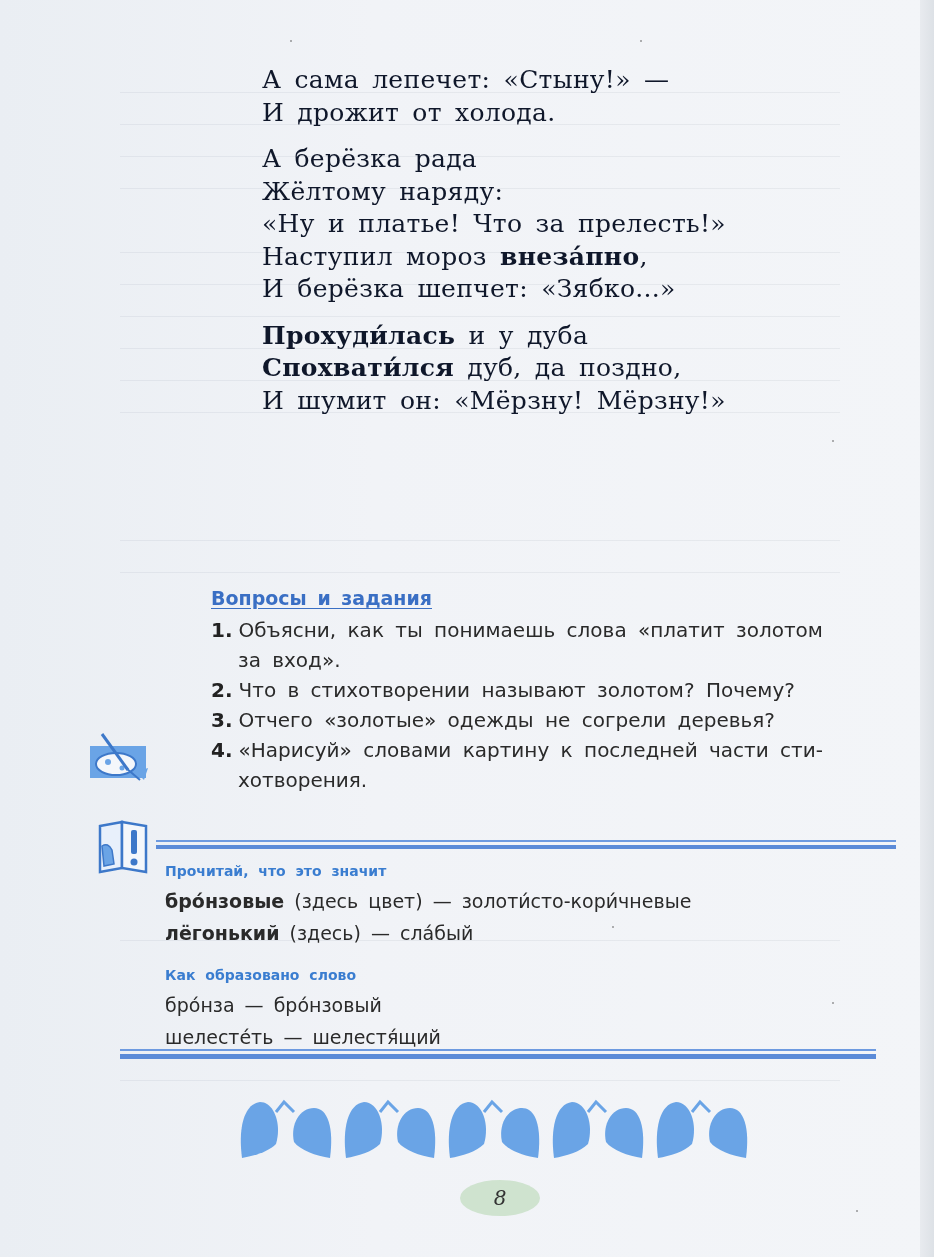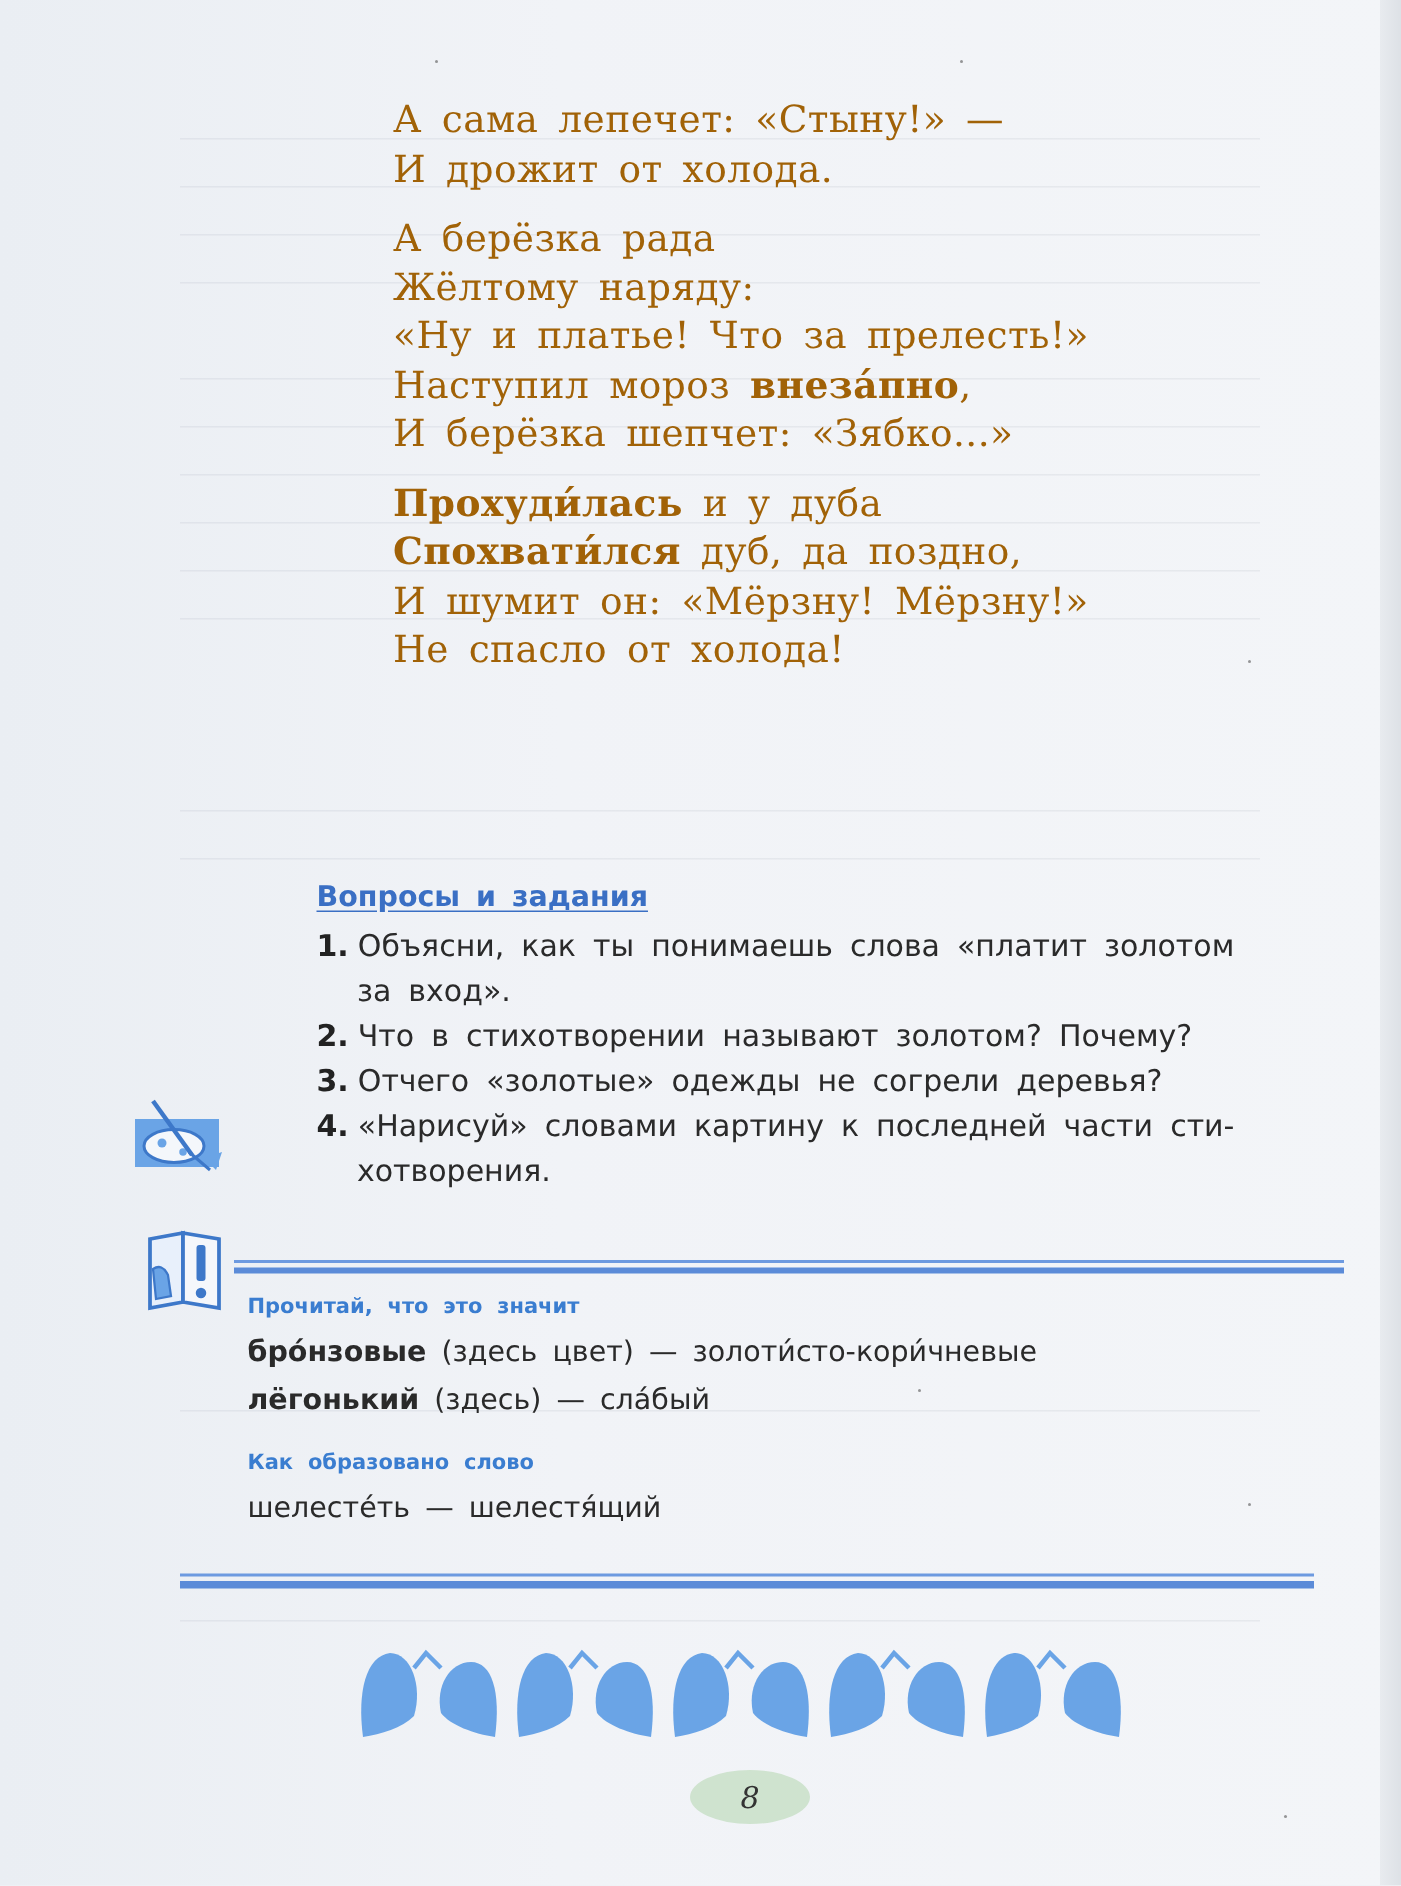--- a/index.html
+++ b/index.html
@@ -20,21 +20,21 @@
     }
     
     .bleed {
       position: absolute; left: 120px; width: 720px; height: 1px;
       background: rgba(120,130,150,0.10);
     }
     .poem {
       position: absolute; left: 262px; top: 64px;
       font-family: "DejaVu Serif", serif;
       font-size: 25px; line-height: 32.5px;
-      color: #a16207;
+      color: #0f172a;
       letter-spacing: 0.3px;
       word-spacing: 5px;
     }
     .poem .stanza { margin-bottom: 14px; }
     .poem .line { white-space: nowrap; }
     .poem b { font-weight: bold; }
 
     .questions {
       position: absolute; left: 163px; top: 587px; width: 720px;
       font-family: "DejaVu Sans", sans-serif;
@@ -125,21 +125,20 @@
     <div class="line">А берёзка рада</div>
     <div class="line">Жёлтому наряду:</div>
     <div class="line">«Ну и платье! Что за прелесть!»</div>
     <div class="line"><span>Наступил мороз </span><b>внеза́пно</b><span>,</span></div>
     <div class="line">И берёзка шепчет: «Зябко...»</div>
   </div>
   <div class="stanza">
     <div class="line"><b>Прохуди́лась</b><span> и у дуба</span></div>
     <div class="line"><b>Спохвати́лся</b><span> дуб, да поздно,</span></div>
     <div class="line">И шумит он: «Мёрзну! Мёрзну!»</div>
-    <div class="line">Не спасло от холода!</div>
   </div>
 </div>
 
 <div class="questions">
   <div class="section-title">Вопросы и задания</div>
   <ul class="q-list">
     <li class="q-item">
       <span class="q-num">1.</span><span>Объясни, как ты понимаешь слова «платит золотом</span>
       <span class="q-cont">за вход».</span>
     </li>
@@ -177,20 +176,21 @@
   <div class="rule-top">
     <div class="r1"></div>
     <div class="r2"></div>
   </div>
   <div class="vocab-body">
     <div class="sub-title">Прочитай, что это значит</div>
     <div class="def-line"><b>бро́нзовые</b><span> (здесь цвет) — золоти́сто-кори́чневые</span></div>
     <div class="def-line"><b>лёгонький</b><span> (здесь) — сла́бый</span></div>
     <div class="gap"></div>
     <div class="sub-title">Как образовано слово</div>
+    <div class="def-line">бро́нза — бро́нзовый</div>
     <div class="def-line">шелесте́ть — шелестя́щий</div>
   </div>
 </div>
 
 <div class="rule-bottom">
   <div class="r1"></div>
   <div class="r2"></div>
 </div>
 
 <div class="leaves">

